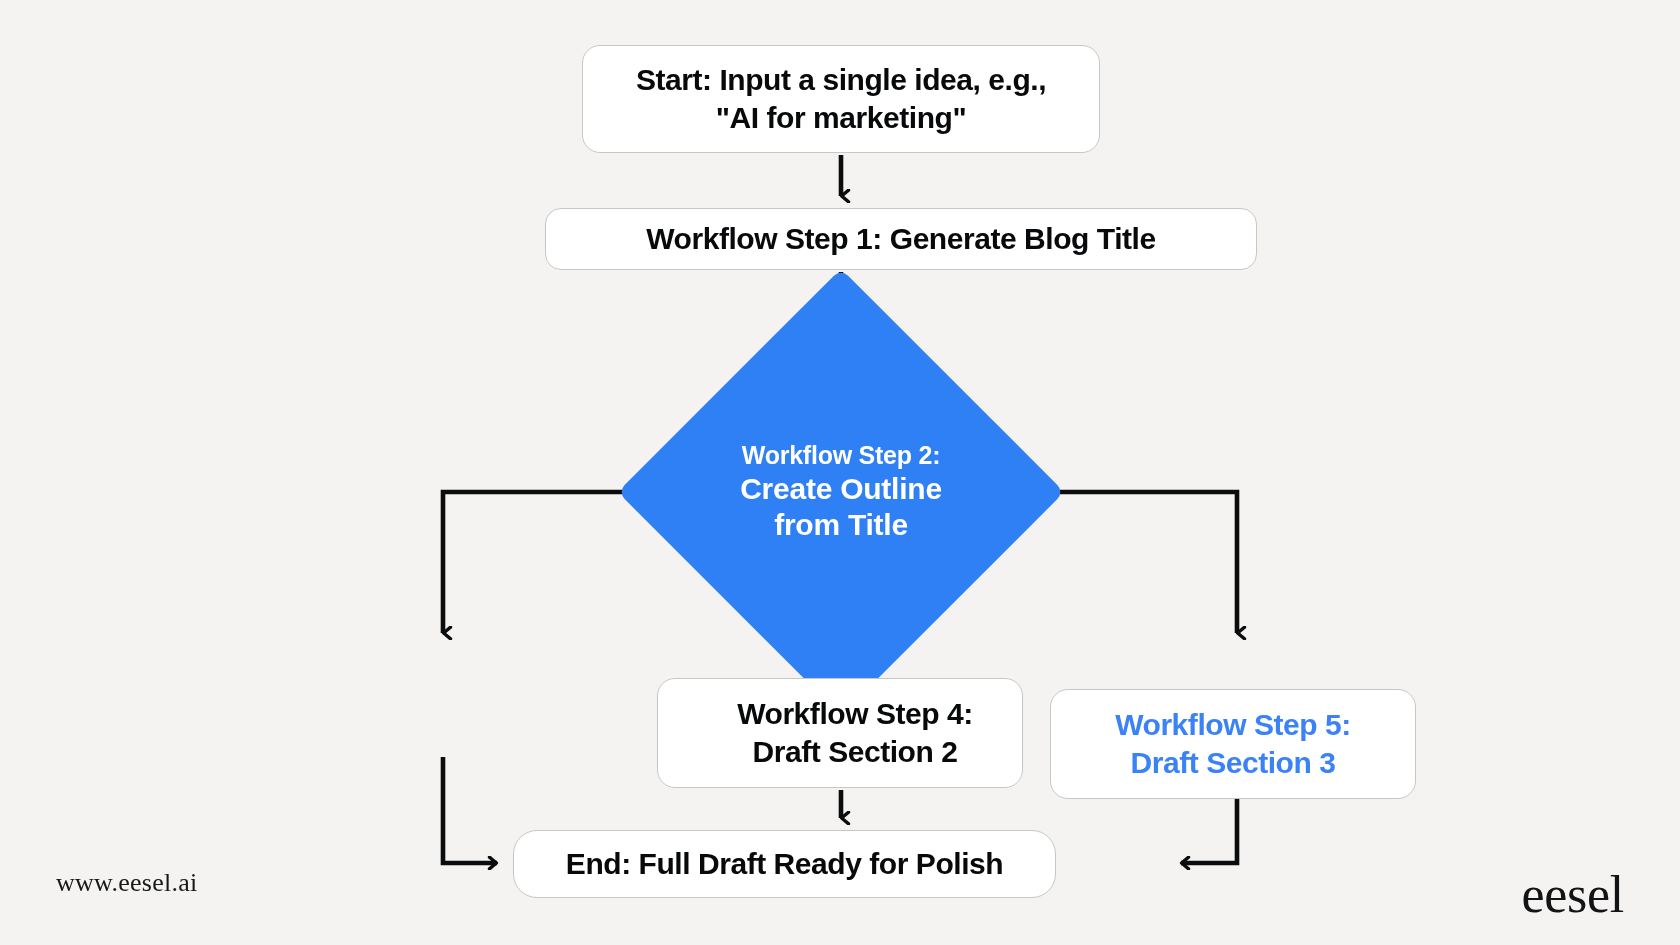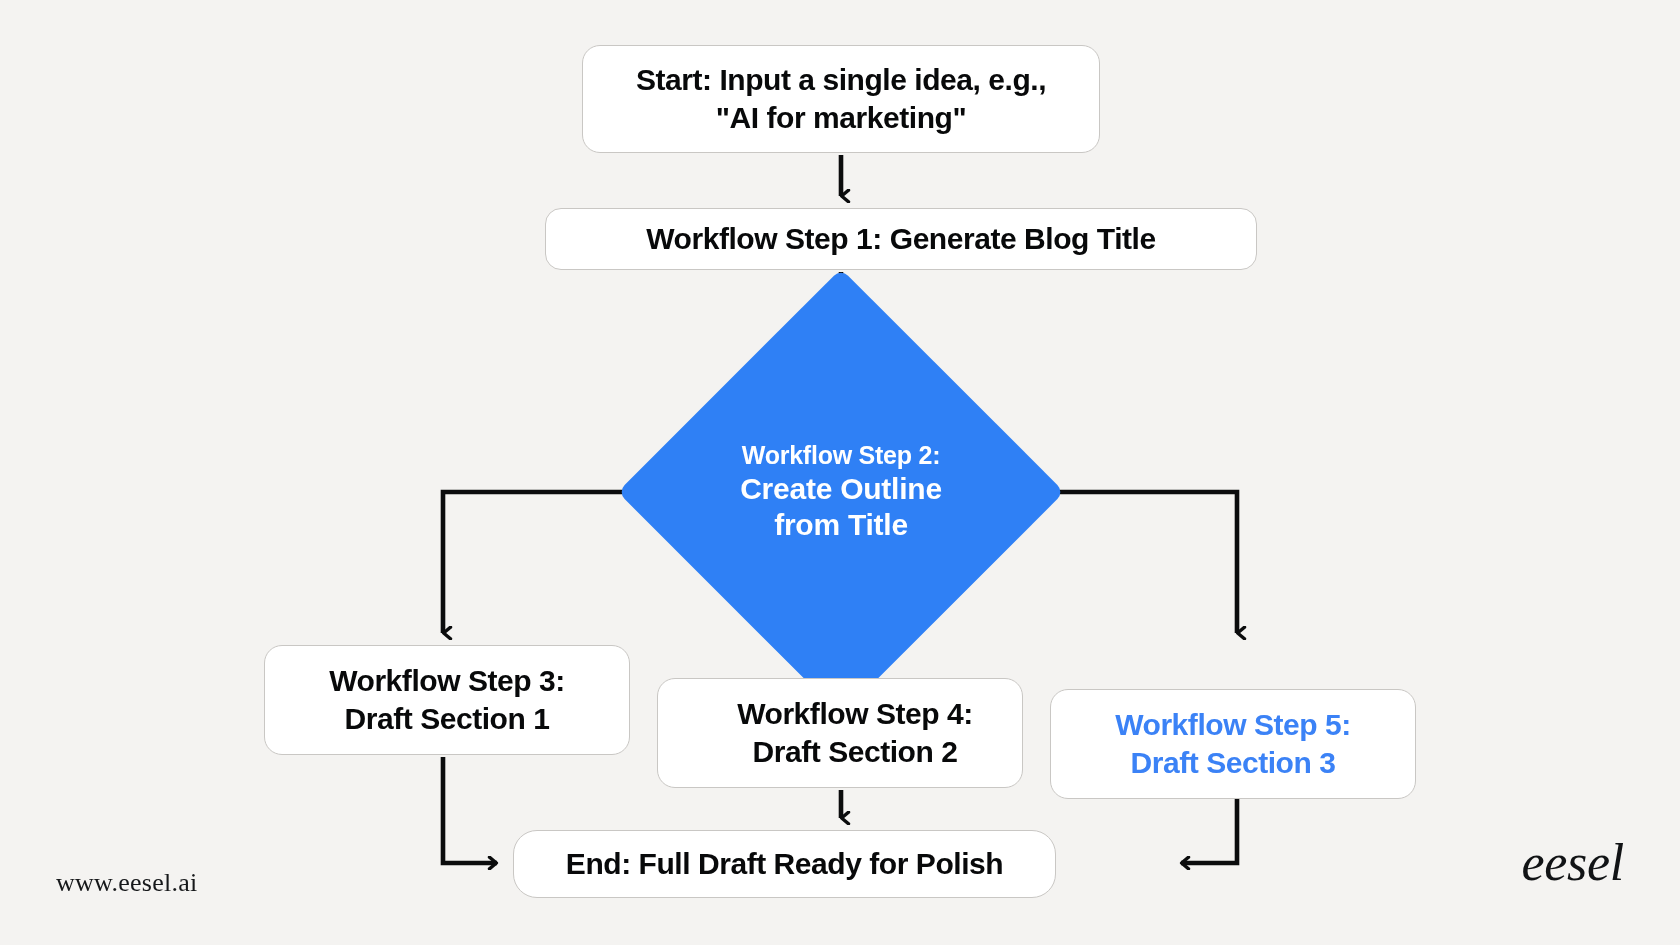--- a/index.html
+++ b/index.html
@@ -141,28 +141,27 @@
     top: 868px;
     z-index: 3;
     font-family: "Liberation Serif", serif;
     font-size: 26px;
     color: #16181a;
     letter-spacing: 0.01em;
   }
   #brand-logo {
     position: absolute;
     right: 56px;
-    top: 837px;
+    top: 869px;
     z-index: 3;
     font-family: "Liberation Serif", serif;
     font-size: 52px;
     color: #111315;
     letter-spacing: -0.005em;
     line-height: 1;
-    font-style: italic;
   }
 </style>
 </head>
 <body style="background: rgb(244, 243, 241);">
 
 <div id="canvas">
 
   <svg id="wires" viewBox="0 0 1680 945" width="1680" height="945" xmlns="http://www.w3.org/2000/svg">
     <defs>
       <marker id="arrowDown" markerWidth="14" markerHeight="14" refX="7" refY="11" orient="auto" markerUnits="userSpaceOnUse">
@@ -200,22 +199,20 @@
 
   <div id="node-step2">
     <div class="diamond-shape" style="background: rgb(47, 128, 245);"></div>
     <div class="diamond-label" style="color: rgb(255, 255, 255);">
       <span class="l1">Workflow Step 2:</span>
       <span class="l2">Create Outline
 from Title</span>
     </div>
   </div>
 
-  <div class="node" id="node-step3" style="background: rgb(255, 255, 255); border-color: rgb(201, 199, 196); color: rgb(8, 9, 10);">Workflow Step 3:
-Draft Section 1</div>
 
   <div class="node" id="node-step4" style="background: rgb(255, 255, 255); border-color: rgb(201, 199, 196); color: rgb(8, 9, 10);">Workflow Step 4:
 Draft Section 2</div>
 
   <div class="node" id="node-step5" style="background: rgb(255, 255, 255); border-color: rgb(201, 199, 196); color: #3b82f6; margin-top: 44px;">Workflow Step 5:
 Draft Section 3</div>
 
   <div class="node" id="node-end" style="background: rgb(255, 255, 255); border-color: rgb(201, 199, 196); color: rgb(8, 9, 10);">End: Full Draft Ready for Polish</div>
 
   <div id="footer-url">www.eesel.ai</div>

